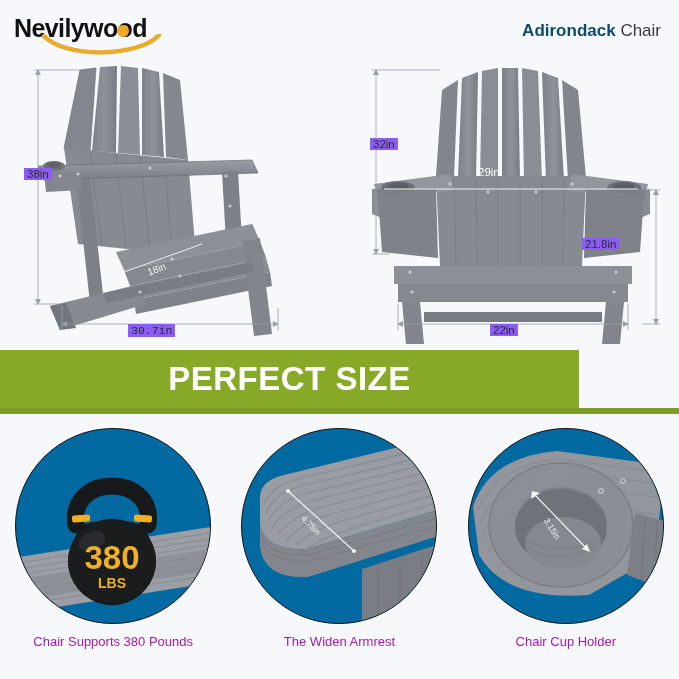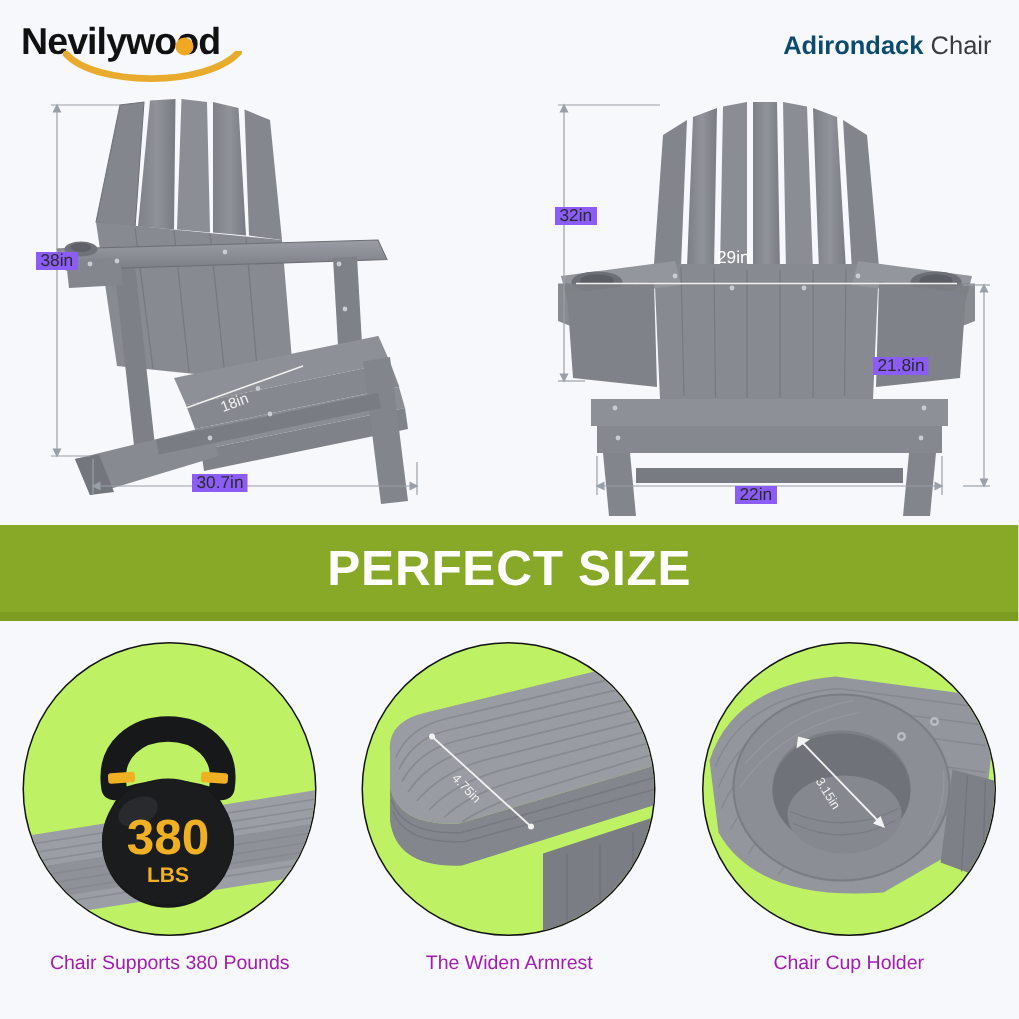--- a/index.html
+++ b/index.html
@@ -43,21 +43,21 @@
   }
   .dimlabel.onchair { background: transparent; color: #ffffff; }
   .dimlabel.rot {
     background: transparent; color: #f2f2f2;
     font-size: 10px;
   }
 
   
   .banner {
     position: absolute; left: 0; top: 350px;
-    width: 679px; height: 58px;
+    width: 579px; height: 58px;
     background: #88a927;
     display: flex; align-items: center; justify-content: center;
   }
   .banner-under {
     position: absolute; left: 0; top: 408px;
     width: 679px; height: 6px; background: #7d9c22;
   }
   .banner-text {
     color: #ffffff; font-size: 33px; font-weight: 700;
     letter-spacing: 0.5px;
@@ -71,21 +71,21 @@
   }
   .feature { width: 215px; position: relative; }
   .circle-wrap {
     position: relative; width: 196px; height: 196px; margin: 8px auto 0;
   }
   .circle-clip {
     position: absolute; inset: 0;
     border-radius: 50%;
     border: 1.6px solid #121212;
     overflow: hidden;
-    background: #bef264;
+    background: #0369a1;
     text-decoration: underline;
   }
   .feature-caption {
     text-align: center; font-size: 13px; color: #a21caf;
     margin-top: 10px;
   }
   .callout {
     position: absolute; font-size: 8.5px; color: #f0f0f0;
     white-space: nowrap;
   }
@@ -193,21 +193,21 @@
         <line x1="42" y1="250" x2="42" y2="274"></line>
         <line x1="258" y1="252" x2="258" y2="274"></line>
         <path d="M47 265 L41 268 L47 271" fill="#9aa0a8" stroke="none"></path>
         <path d="M253 265 L259 268 L253 271" fill="#9aa0a8" stroke="none"></path>
 
         <line x1="104" y1="216" x2="182" y2="188" stroke="#eeeeee" stroke-width="1"></line>
       </g>
     </svg>
 
     <div class="dimlabel" style="left:24px; top:112px;">38in</div>
-    <div class="dimlabel" style="left:128px; top:260px;">30.7in</div>
+    <div class="dimlabel" style="left:128px; top:268px;font-family:Liberation Mono, monospace;">30.7in</div>
     <div class="dimlabel rot" style="left:145px; top:212px; transform: rotate(-21deg); transform-origin: left center;">18in</div>
 
     <svg class="chair-svg" style="left:350px;" width="329" height="290" viewBox="0 0 329 290">
       <defs>
         <linearGradient id="gSlatF" x1="0" y1="0" x2="1" y2="0">
           <stop offset="0%" stop-color="#7c7f85"></stop>
           <stop offset="50%" stop-color="#90939a"></stop>
           <stop offset="100%" stop-color="#797c82"></stop>
         </linearGradient>
       </defs>

